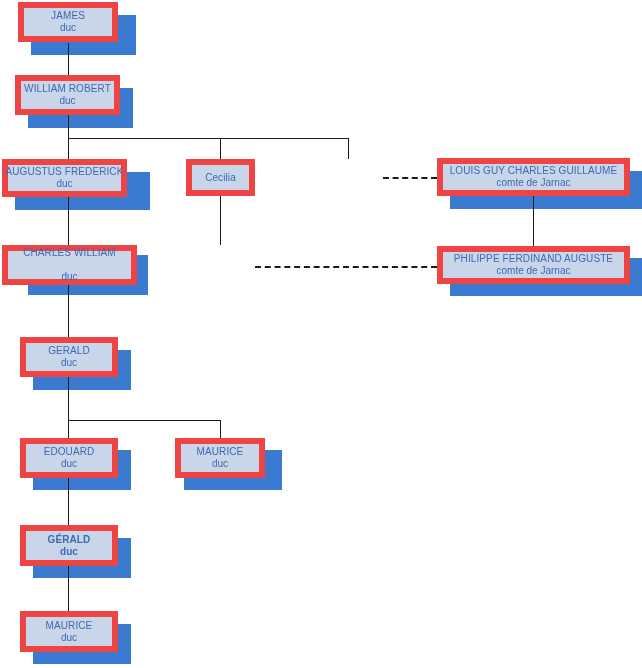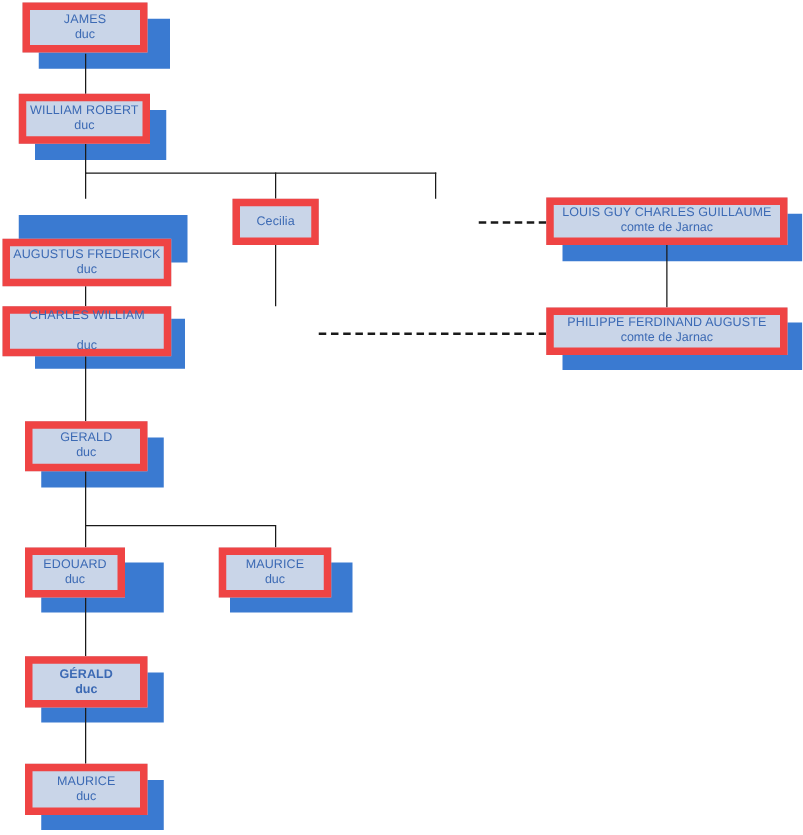--- a/index.html
+++ b/index.html
@@ -118,21 +118,21 @@
   <div class="node" style="left:18px; top:2px; width:100px; height:40px;">
     <span class="name">JAMES</span>
     <span class="title">duc</span>
   </div>
 
   <div class="node" style="left:15px; top:75px; width:105px; height:40px;">
     <span class="name">WILLIAM ROBERT</span>
     <span class="title">duc</span>
   </div>
 
-  <div class="node" style="left:2px; top:159px; width:135px; height:38px;margin-top:32px;">
+  <div class="node" style="left:2px; top:159px; width:125px; height:38px;">
     <span class="name">AUGUSTUS FREDERICK</span>
     <span class="title">duc</span>
   </div>
 
   <div class="node" style="left:186px; top:159px; width:69px; height:37px;">
     <span class="name">Cecilia</span>
   </div>
 
 
   <div class="node" style="left:437px; top:158px; width:193px; height:38px;">
@@ -149,21 +149,21 @@
   <div class="node" style="left:437px; top:246px; width:193px; height:38px;">
     <span class="name">PHILIPPE FERDINAND AUGUSTE</span>
     <span class="title">comte de Jarnac</span>
   </div>
 
   <div class="node" style="left:20px; top:337px; width:98px; height:40px;">
     <span class="name">GERALD</span>
     <span class="title">duc</span>
   </div>
 
-  <div class="node" style="left:20px; top:438px; width:80px; height:40px;">
+  <div class="node" style="left:20px; top:438px; width:98px; height:40px;">
     <span class="name">EDOUARD</span>
     <span class="title">duc</span>
   </div>
 
   <div class="node" style="left:175px; top:438px; width:90px; height:40px;">
     <span class="name">MAURICE</span>
     <span class="title">duc</span>
   </div>
 
   <div class="node" style="left:20px; top:525px; width:98px; height:41px;font-weight:bold;">

